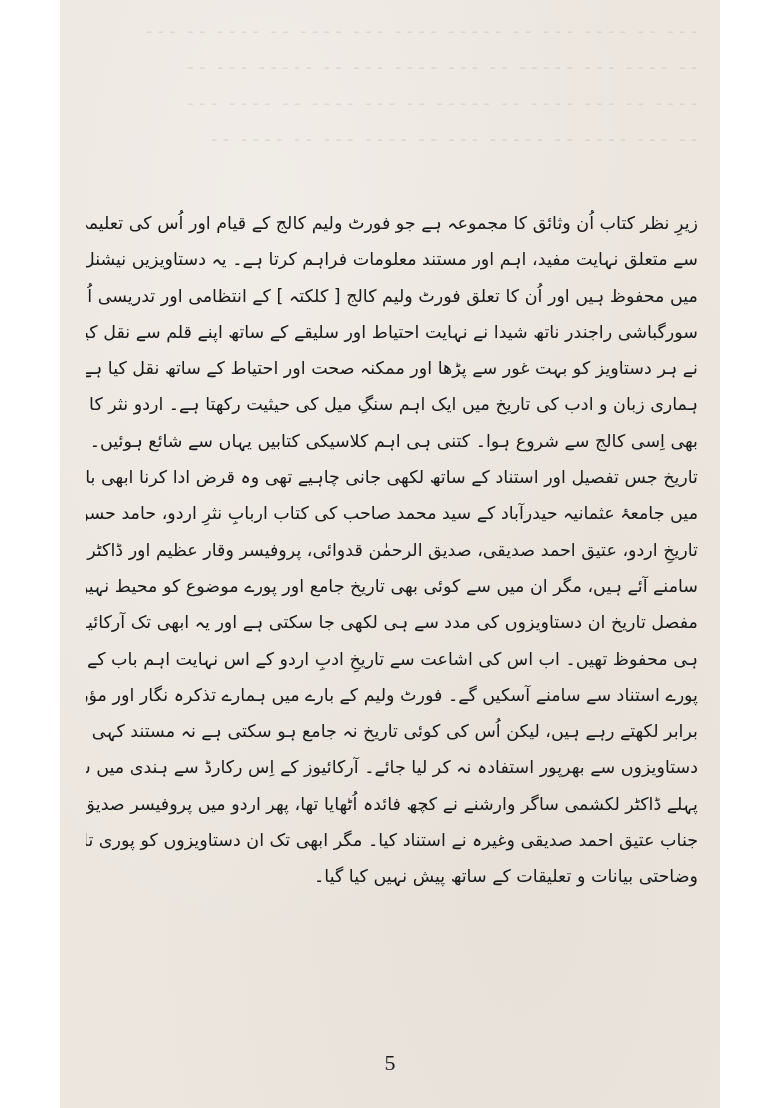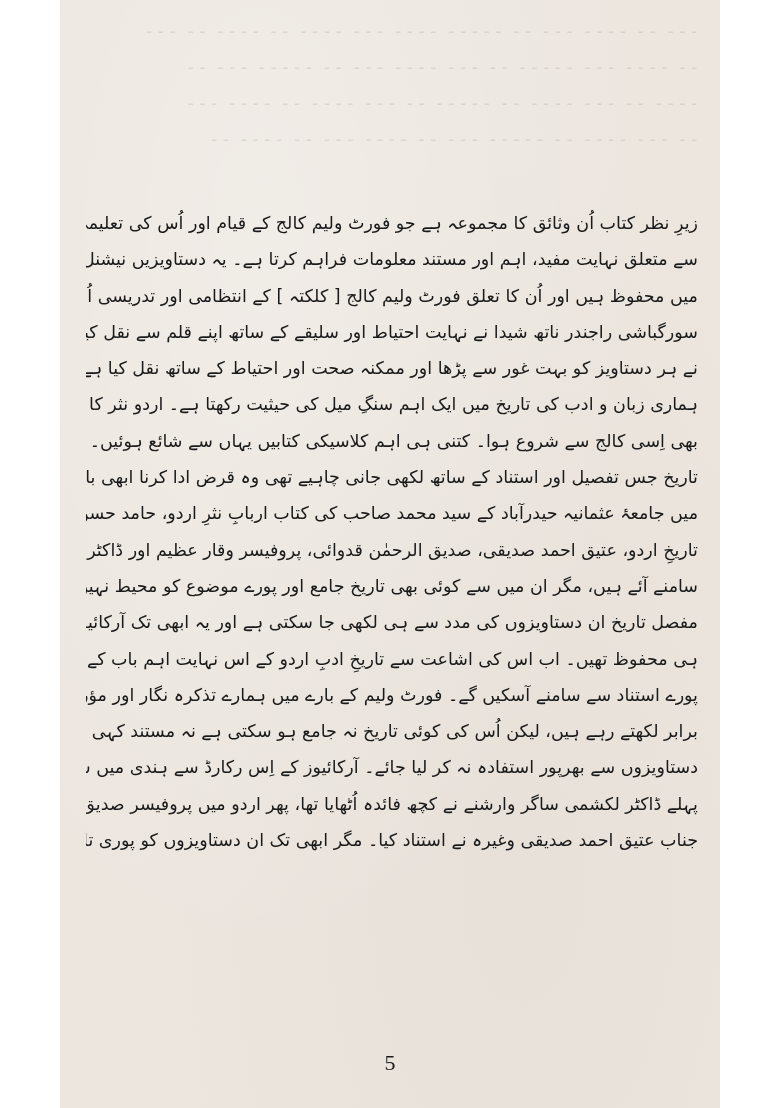--- a/index.html
+++ b/index.html
@@ -109,17 +109,18 @@
     <span class="line">میں جامعۂ عثمانیہ حیدرآباد کے سید محمد صاحب کی کتاب اربابِ نثرِ اردو، حامد حسن قادری کی داستانِ</span>
     <span class="line">تاریخِ اردو، عتیق احمد صدیقی، صدیق الرحمٰن قدوائی، پروفیسر وقار عظیم اور ڈاکٹر سیدہ جعفر کے کام</span>
     <span class="line">سامنے آئے ہیں، مگر ان میں سے کوئی بھی تاریخ جامع اور پورے موضوع کو محیط نہیں ہے۔ ایسی</span>
     <span class="line">مفصل تاریخ ان دستاویزوں کی مدد سے ہی لکھی جا سکتی ہے اور یہ ابھی تک آرکائیوز کی فائلوں میں</span>
     <span class="line">ہی محفوظ تھیں۔ اب اس کی اشاعت سے تاریخِ ادبِ اردو کے اس نہایت اہم باب کے نئے پہلو</span>
     <span class="line">پورے استناد سے سامنے آسکیں گے۔ فورٹ ولیم کے بارے میں ہمارے تذکرہ نگار اور مؤرخ</span>
     <span class="line">برابر لکھتے رہے ہیں، لیکن اُس کی کوئی تاریخ نہ جامع ہو سکتی ہے نہ مستند کہی جا سکتی ہے جب تک ان</span>
     <span class="line">دستاویزوں سے بھرپور استفادہ نہ کر لیا جائے۔ آرکائیوز کے اِس رکارڈ سے ہندی میں سب سے</span>
     <span class="line">پہلے ڈاکٹر لکشمی ساگر وارشنے نے کچھ فائدہ اُٹھایا تھا، پھر اردو میں پروفیسر صدیق الرحمٰن قدوائی،</span>
     <span class="line">جناب عتیق احمد صدیقی وغیرہ نے استناد کیا۔ مگر ابھی تک ان دستاویزوں کو پوری تاریخی ترتیب اور</span>
+    <span class="line last">وضاحتی بیانات و تعلیقات کے ساتھ پیش نہیں کیا گیا۔</span>
   </div>
 
   <div class="page-number">5</div>
 
 </div>
 
 </body></html>

